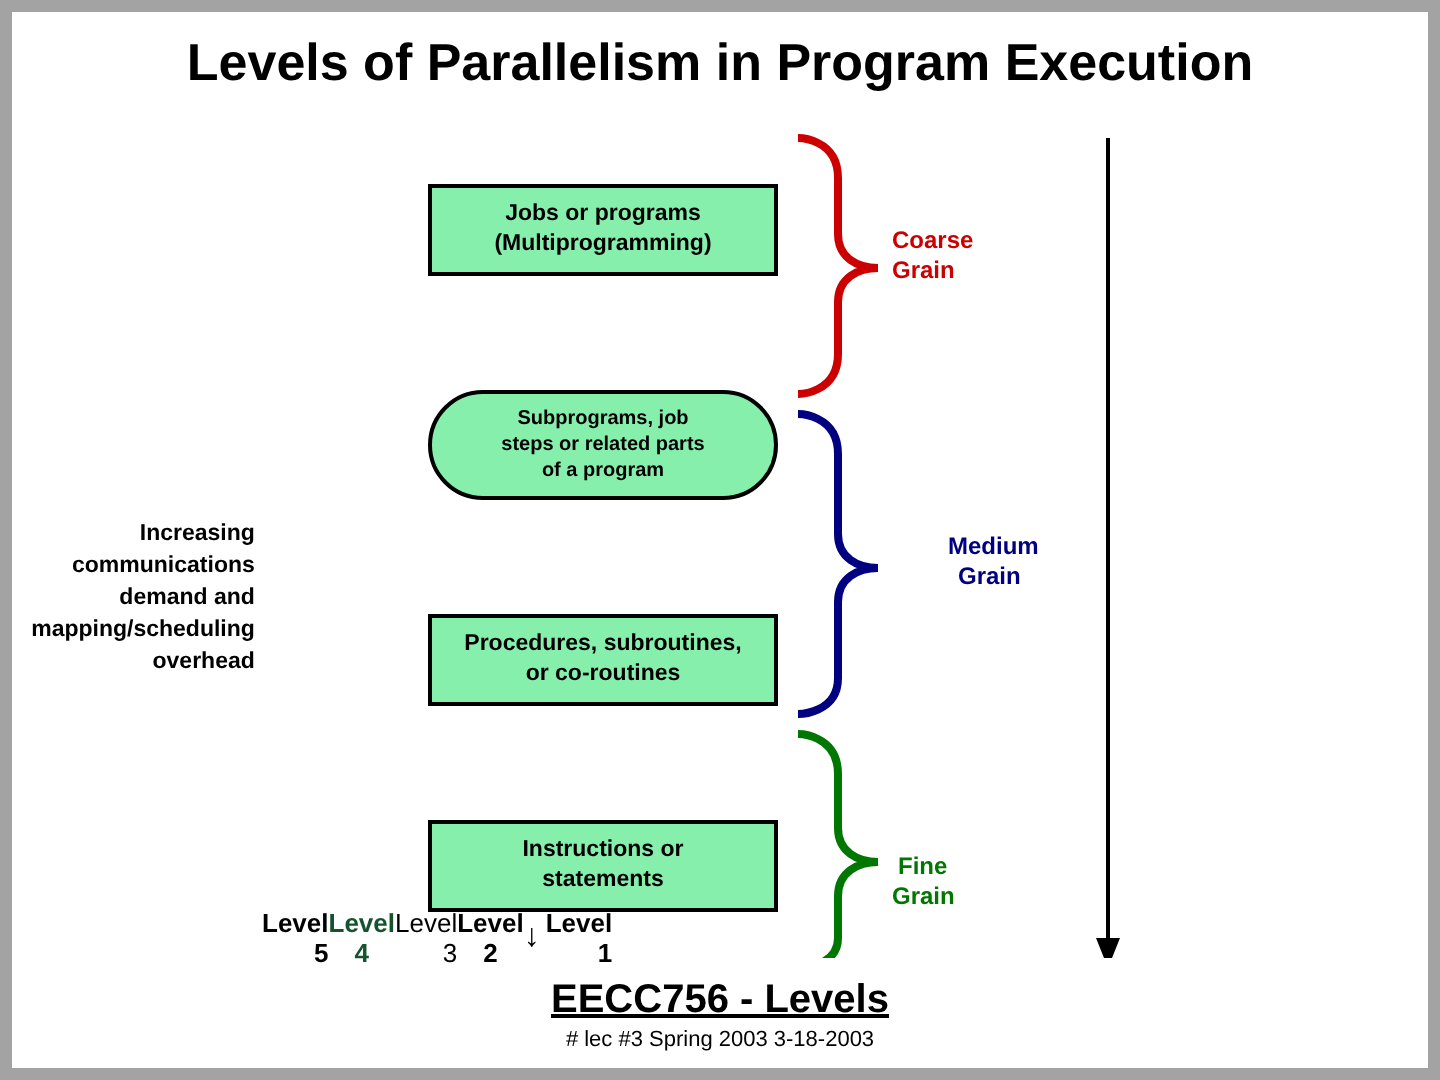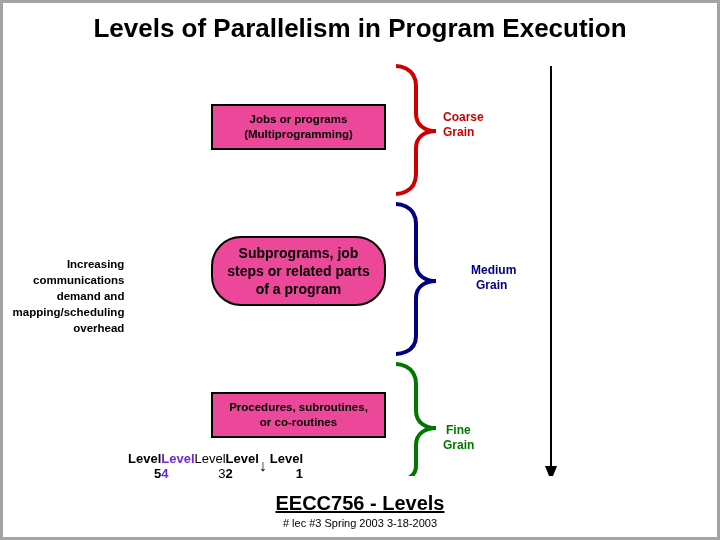--- a/index.html
+++ b/index.html
@@ -7,68 +7,69 @@
       width: 720px;
       height: 540px;
       background: #fff;
       font-family: Arial, sans-serif;
       overflow: hidden;
     }
     .slide {
       width: 720px;
       height: 540px;
       background: #fff;
-      border: 3px solid #a3a3a3;
+      border: 6px solid #a3a3a3;
       padding: 10px;
       position: relative;
     }
     .title {
       font-size: 26px;
       font-weight: bold;
       text-align: center;
       margin-bottom: 12px;
       color: #000;
     }
     .box {
       border: 2px solid #000;
       padding: 6px 8px;
       font-size: 12px;
       font-weight: bold;
       text-align: center;
       color: #000;
-      background: #ec4899;
+      background: #86efac;
       line-height: 1.3;
     }
   </style>
 </head>
 <body>
 
 <div class="slide">
   <div class="title">Levels of Parallelism in Program Execution</div>
 
   <div style="display:flex; flex-direction:row; height:430px; position:relative;">
 
     <div style="width:115px; display:flex; align-items:center; justify-content:center; padding-top:50px; padding-right:4px;">
       <div style="font-size:11.5px; font-weight:bold; text-align:right; line-height:1.4; color:#000;">Increasing communications demand and mapping/scheduling overhead</div>
     </div>
 
     <div style="width:78px; display:flex; flex-direction:row; justify-content:space-around; align-items:flex-end; padding: 5px 4px 5px 0;">
       <div style="font-size:13px; font-weight:bold; color:#000; text-align:right;">Level 5</div>
-      <div style="font-size:13px; font-weight:bold; color:#6d28d9; text-align:left;">Level 4</div>
+      <div style="font-size:13px; font-weight:bold; color:#14532d; text-align:center;">Level 4</div>
       <div style="font-size:13px; font-weight:normal; color:#000; text-align:right;">Level 3</div>
-      <div style="font-size:13px; font-weight:bold; color:#000; text-align:left;">Level 2</div>
+      <div style="font-size:13px; font-weight:bold; color:#000; text-align:center;">Level 2</div>
       <div style="font-size:13px; font-weight:bold; color:#000; text-align:right; display:flex; align-items:center; gap:3px;">
         <span style="font-size:16px;">↓</span> Level 1
       </div>
     </div>
 
     <div style="width:185px; display:flex; flex-direction:column; justify-content:space-around; padding: 5px 5px;">
       <div class="box" style="font-size:11.5px;">Jobs or programs<br>(Multiprogramming)</div>
-      <div class="box" style="font-size:14px;border-radius:30px;">Subprograms, job<br>steps or related parts<br>of a program</div>
+      <div class="box" style="font-size:10px;border-radius:30px;">Subprograms, job<br>steps or related parts<br>of a program</div>
       <div class="box" style="font-size:11.5px;">Procedures, subroutines,<br>or co-routines</div>
+      <div class="box" style="font-size:11.5px;">Instructions or<br>statements</div>
     </div>
 
     <div style="position:relative; width:200px; height:420px;">
       <svg width="200" height="420" viewBox="0 0 200 420">
 
         <path d="M 5,10 C 5,10 25,10 25,30 L 25,58 C 25,70 35,75 45,75 C 35,75 25,80 25,92 L 25,118 C 25,138 5,138 5,138" stroke="#cc0000" stroke-width="4" fill="none"></path>
 
         <text x="52" y="65" font-size="12" font-weight="bold" fill="#cc0000">Coarse</text>
         <text x="52" y="80" font-size="12" font-weight="bold" fill="#cc0000">Grain</text>
 

